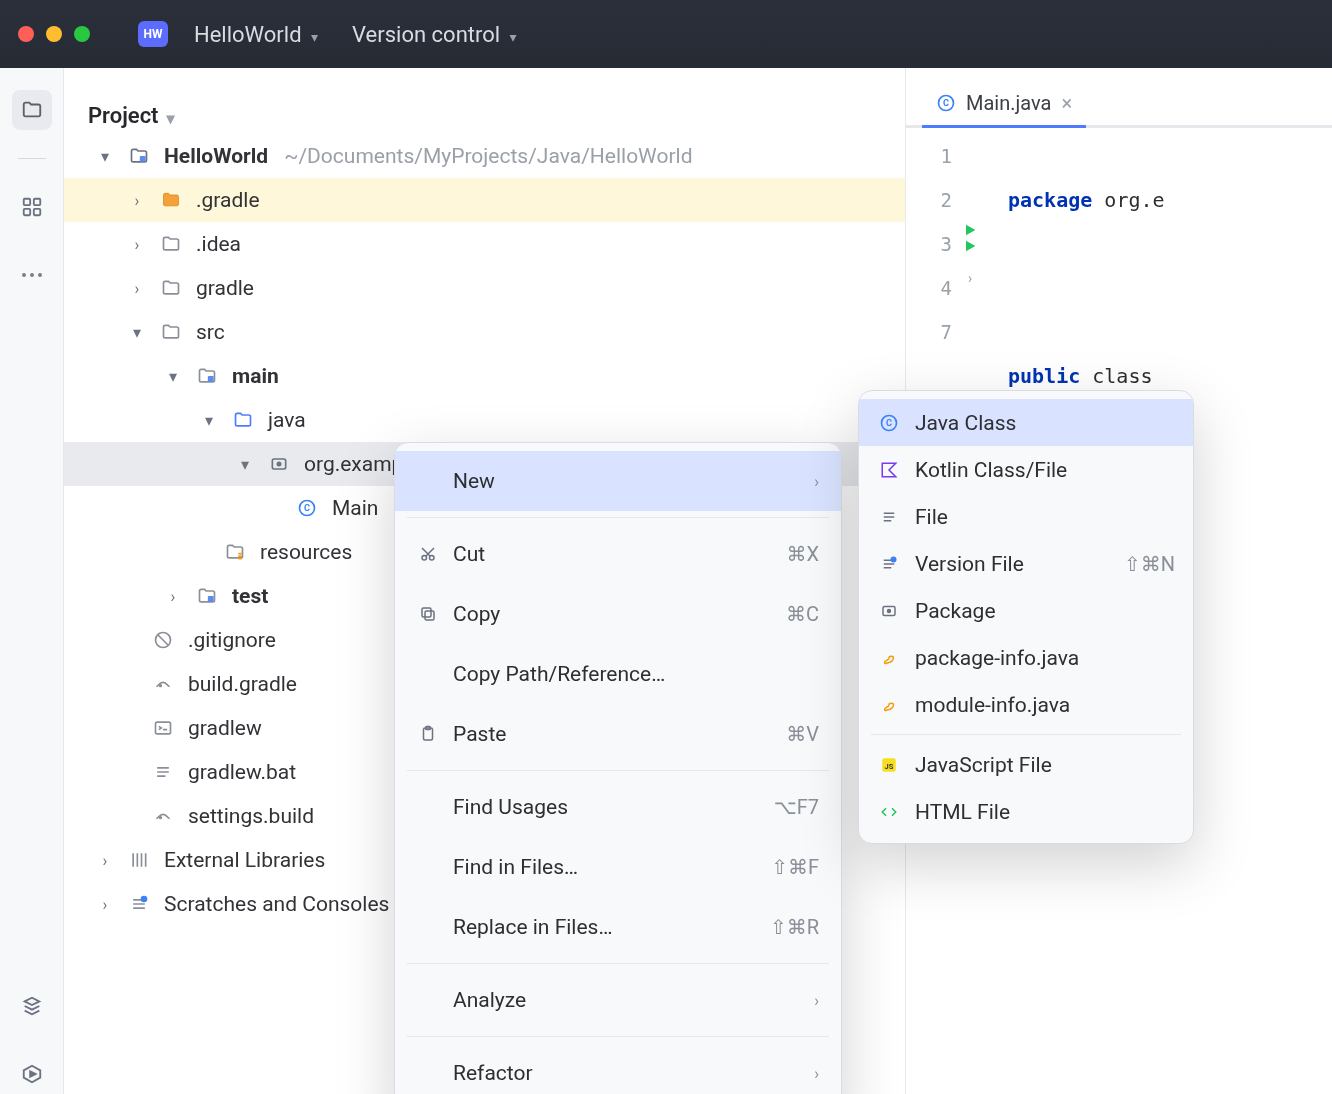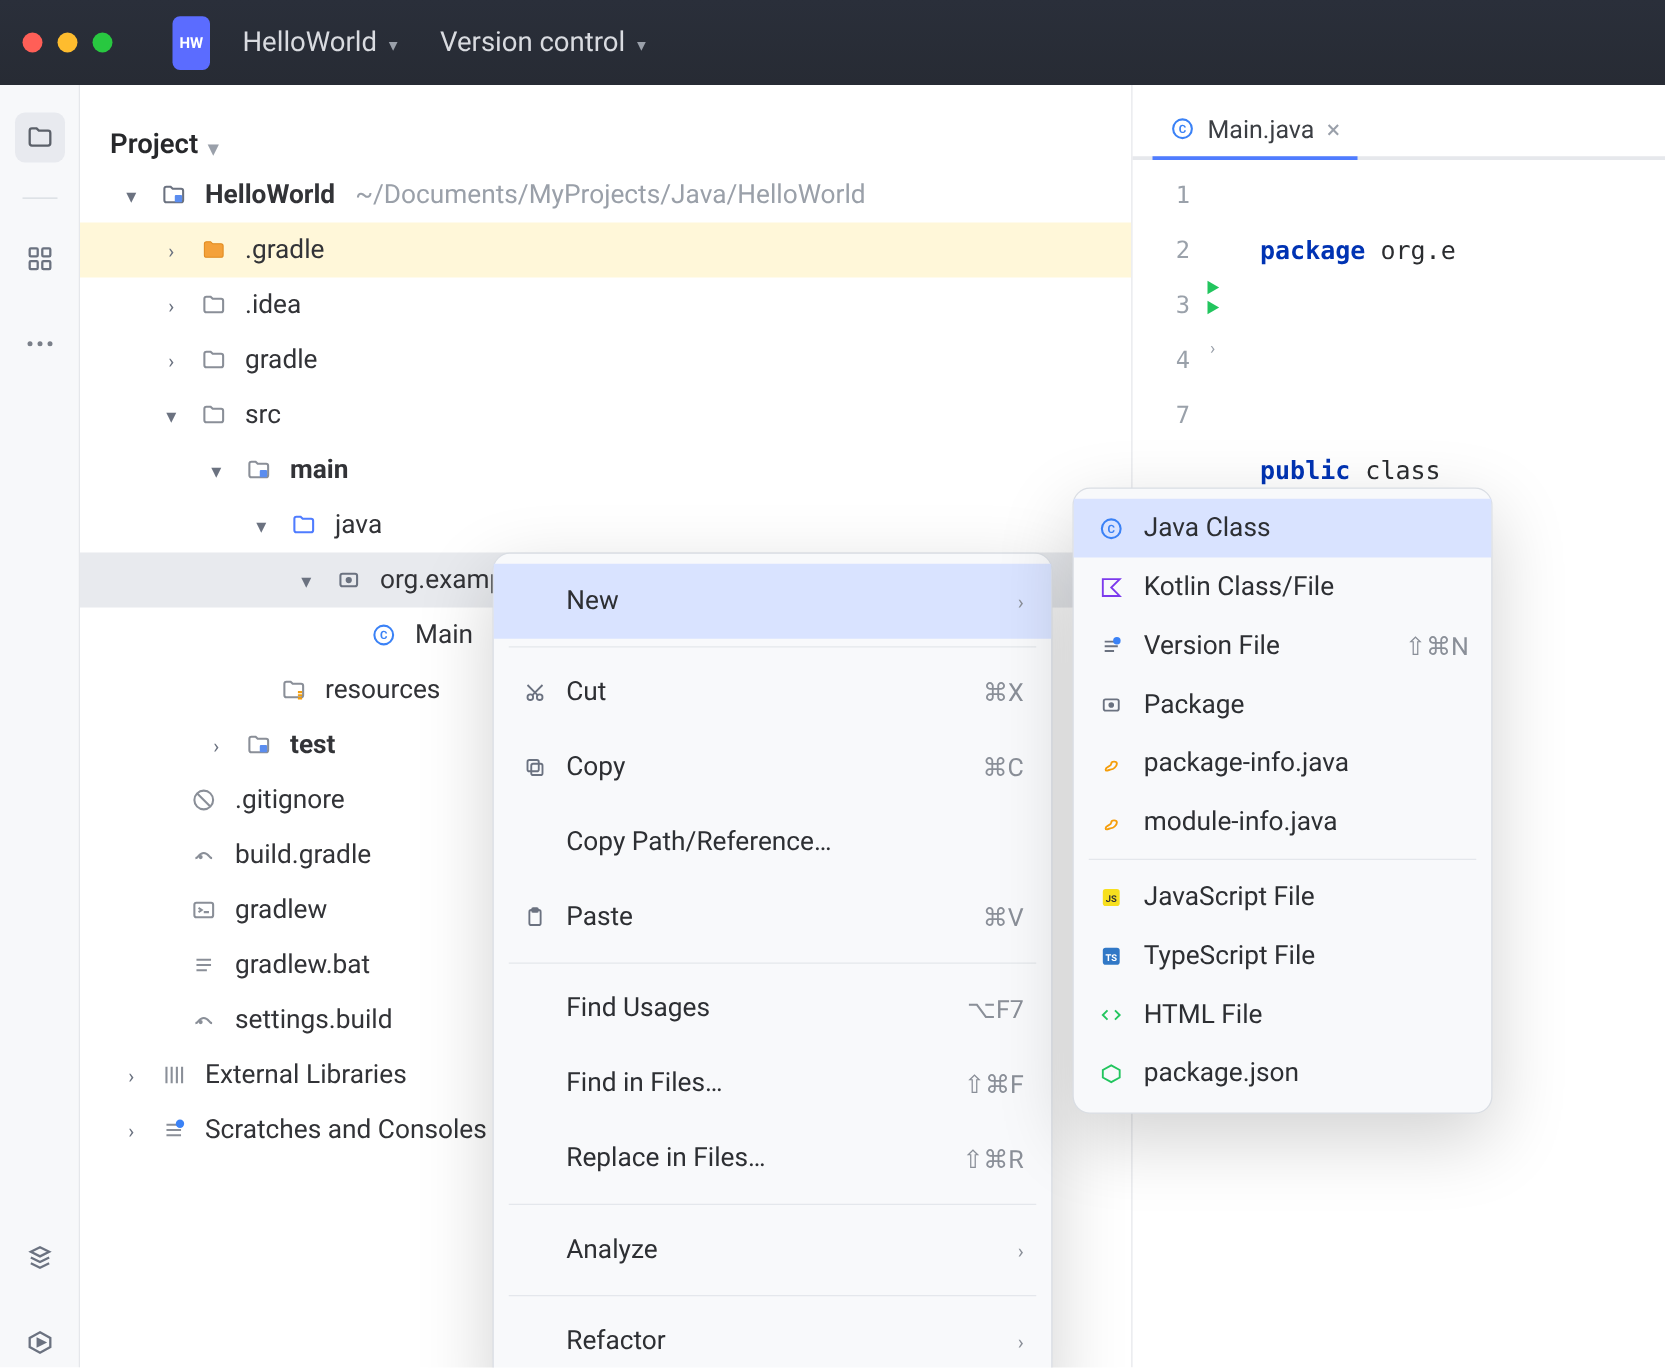--- a/index.html
+++ b/index.html
@@ -19,21 +19,21 @@
     display:flex; align-items:center;
     padding:0 18px;
     gap:26px;
   }
   .traffic { display:flex; gap:12px; }
   .dot { width:16px; height:16px; border-radius:50%; }
   .dot.red{background:#ff5f57;}
   .dot.yellow{background:#febc2e;}
   .dot.green{background:#28c840;}
   .proj-badge{
-    width:30px;height:43px;border-radius:6px;background:#5b6cff;
+    width:30px;height:26px;border-radius:6px;background:#5b6cff;
     color:#fff;font-size:12px;font-weight:700;display:flex;align-items:center;justify-content:center;
     margin-left:22px;
   }
   .titlebar .tlabel{color:#d9dbe0;font-size:22px;}
   .chev{color:#9aa0aa;font-size:14px;margin-left:4px;}
   
   .workbench{display:flex;height:calc(100% - 68px);}
   .gutter{
     width:64px;background:#f7f8fa;border-right:1px solid #e5e7eb;
     display:flex;flex-direction:column;align-items:center;padding-top:22px;gap:28px;
@@ -501,20 +501,28 @@
       <svg width="18" height="18" viewBox="0 0 24 24">
           <path d="M3 3h18L12 12l9 9H3Z" fill="none" stroke="#7c3aed" stroke-width="2"></path>
         </svg>
     </span>
     <span>Kotlin Class/File</span>
   </div>
   <div class="mi">
     <span class="ic">
       <svg width="18" height="18" viewBox="0 0 24 24" fill="none" stroke="#6b7280" stroke-width="2">
           <path d="M5 7h14M5 12h14M5 17h10"></path>
+        </svg>
+    </span>
+    <span>File</span>
+  </div>
+  <div class="mi">
+    <span class="ic">
+      <svg width="18" height="18" viewBox="0 0 24 24" fill="none" stroke="#6b7280" stroke-width="2">
+          <path d="M5 7h14M5 12h14M5 17h10"></path>
           <circle cx="18" cy="6" r="4" fill="#3b82f6" stroke="none"></circle>
         </svg>
     </span>
     <span>Version File</span>
     <span class="sc">⇧⌘N</span>
   </div>
   <div class="mi">
     <span class="ic">
       <svg width="18" height="18" viewBox="0 0 24 24" fill="none" stroke="#6b7280" stroke-width="2">
           <rect x="4" y="6" width="16" height="12" rx="2"></rect>
@@ -544,36 +552,19 @@
     <span class="ic">
       <svg width="18" height="18" viewBox="0 0 24 24">
           <rect x="3" y="3" width="18" height="18" rx="3" fill="#f7df1e"></rect>
           <text x="12" y="17" text-anchor="middle" font-size="10" font-weight="700" fill="#333">JS</text>
         </svg>
     </span>
     <span>JavaScript File</span>
   </div>
   <div class="mi">
     <span class="ic">
-      <svg width="18" height="18" viewBox="0 0 24 24">
-          <rect x="3" y="3" width="18" height="18" rx="3" fill="#3178c6"></rect>
-          <text x="12" y="17" text-anchor="middle" font-size="10" font-weight="700" fill="#fff">TS</text>
-        </svg>
-    </span>
-    <span>TypeScript File</span>
-  </div>
-  <div class="mi">
-    <span class="ic">
       <svg width="18" height="18" viewBox="0 0 24 24" fill="none" stroke="#22c55e" stroke-width="2">
           <path d="M8 7l-5 5 5 5M16 7l5 5-5 5"></path>
         </svg>
     </span>
     <span>HTML File</span>
   </div>
-  <div class="mi">
-    <span class="ic">
-      <svg width="18" height="18" viewBox="0 0 24 24" fill="none" stroke="#22c55e" stroke-width="2">
-          <polygon points="12 3 21 8 21 16 12 21 3 16 3 8"></polygon>
-        </svg>
-    </span>
-    <span>package.json</span>
-  </div>
 </div>
 
 </body></html>

